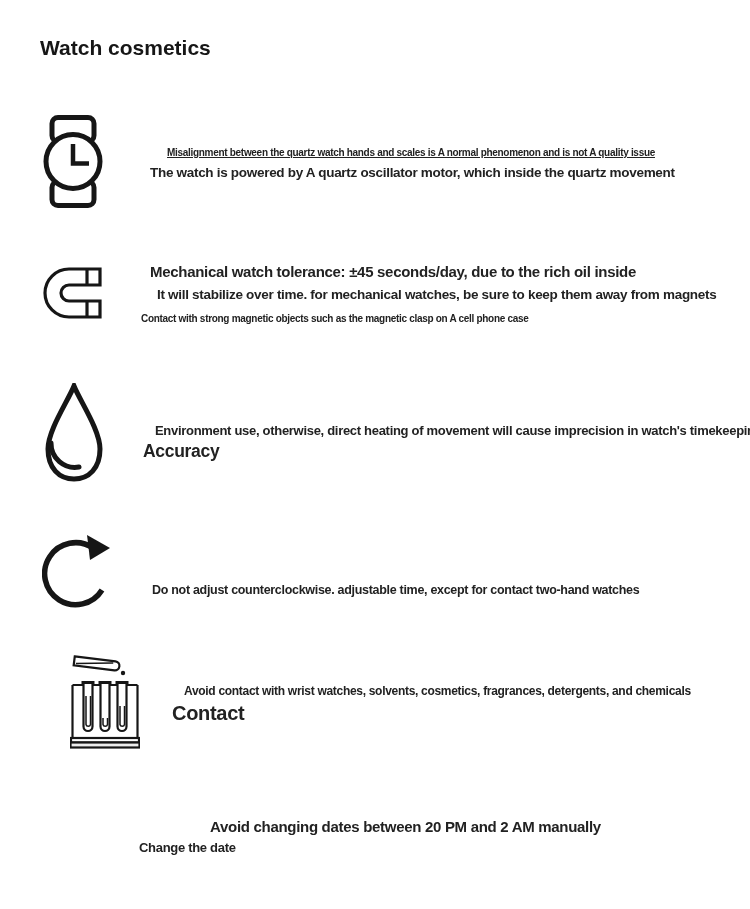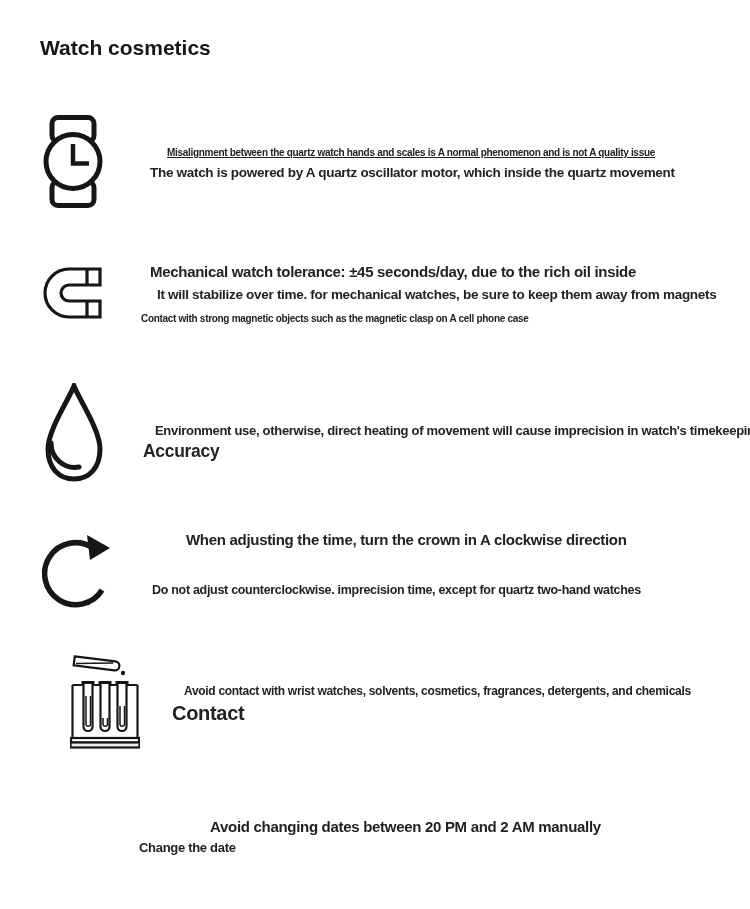--- a/index.html
+++ b/index.html
@@ -68,22 +68,21 @@
     <p class="ln" style="left:143px;top:58px;font-size:17.5px;">Accuracy</p>
   </section>
 
   <section class="sec" style="top:525px;height:95px;">
     <span class="icon" style="left:42px;top:1px;">
       <svg viewBox="0 0 72 88" width="72" height="88">
         <path d="M60 64 A31 31 0 1 1 51 22" stroke="#161616" fill="none" stroke-width="5.5"></path>
         <polygon points="45,9 68,22 48,34" fill="#161616"></polygon>
       </svg>
     </span>
-    <p class="ln" style="left:186px;top:6px;font-size:15px;">When adjusting the time, turn the crown in A clockwise direction</p>
-    <p class="ln" style="left:152px;top:58px;font-size:12.5px;">Do not adjust counterclockwise. imprecision time, except for quartz two-hand watches</p>
+    <p class="ln" style="left:152px;top:58px;font-size:12.5px;">Do not adjust counterclockwise. adjustable time, except for contact two-hand watches</p>
   </section>
 
   <section class="sec" style="top:652px;height:100px;margin-left:32px;">
     <span class="icon" style="left:38px;top:2px;">
       <svg viewBox="0 0 70 95" width="70" height="95">
         <g stroke="#161616" fill="none" stroke-width="2.2">
           <g transform="rotate(7 26 10)">
             <path d="M4 5 H45 A4.5 4.5 0 0 1 45 14 H4 Z"></path>
             <line x1="6" y1="12" x2="43" y2="7" stroke-width="1.5"></line>
           </g>

